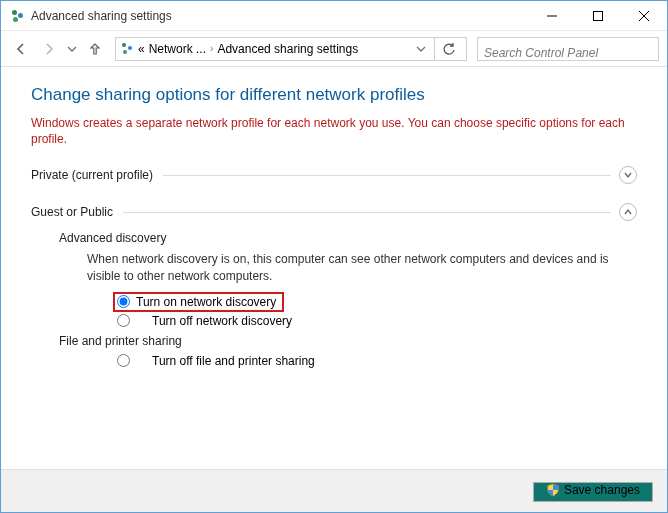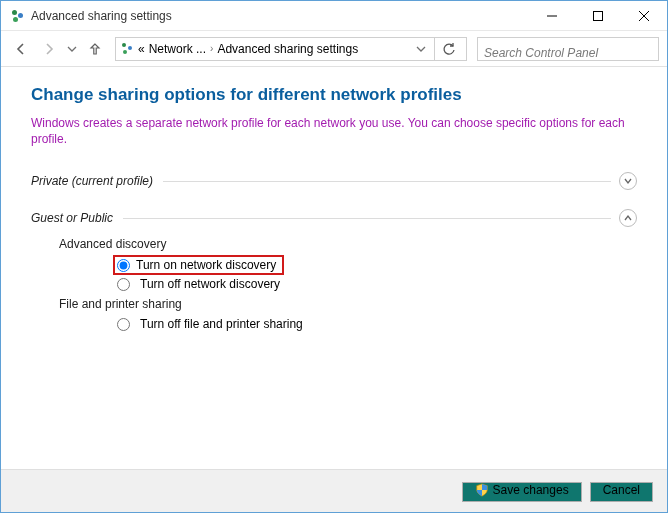--- a/index.html
+++ b/index.html
@@ -20,30 +20,30 @@
     .tb-up { width: 24px; height: 24px; display: flex; align-items: center; justify-content: center; color: #707070; }
     .addr-bar { flex: 1; height: 24px; border: 1px solid #cfcfcf; display: flex; align-items: center; padding: 0 4px; gap: 4px; margin: 0 6px 0 4px; }
     .addr-bar .addr-crumb { font-size: 12px; color: #000; display: flex; align-items: center; gap: 4px; }
     .addr-bar .sep { color: #767676; font-size: 10px; }
     .addr-drop { margin-left: auto; color: #767676; }
     .refresh { width: 28px; height: 24px; display: flex; align-items: center; justify-content: center; color: #444; border-left: 1px solid #cfcfcf; }
     .search-box { width: 182px; height: 24px; border: 1px solid #cfcfcf; display: flex; align-items: flex-end; padding: 0 6px; color: #7a7a7a; }
     .search-box input { border: none; outline: none; font-size: 12px; color: #000; width: 100%; }
     .search-box input::placeholder { color: #7a7a7a; font-style: italic; }
     .content { padding: 18px 30px 8px 30px; overflow: hidden; height: 402px; }
-    .heading { color: #0a5e9e; font-size: 17px; font-weight: 700; margin-bottom: 10px; }
-    .subtext { font-size: 12px; color: #a21caf; margin-bottom: 20px; line-height: 1.35; }
+    .heading { color: #0a5e9e; font-size: 17px; font-weight: 400; margin-bottom: 10px; }
+    .subtext { font-size: 12px; color: #b91c1c; margin-bottom: 14px; line-height: 1.35; }
     .section { border-top: 1px solid transparent; }
     .section-header { display: flex; align-items: center; height: 26px; }
-    .section-title { font-size: 12px; color: #222; font-style: italic; }
+    .section-title { font-size: 12px; color: #222; }
     .section-line { flex: 1; height: 1px; background: #dcdcdc; margin: 0 8px 0 10px; }
     .chevron { width: 18px; height: 18px; border: 1px solid #bcbcbc; border-radius: 50%; display: flex; align-items: center; justify-content: center; color: #666; }
     .group-title { margin: 6px 0 4px 28px; font-size: 12px; color: #222; }
     .group-desc { margin: 6px 0 8px 56px; font-size: 12px; color: #333; line-height: 1.35; }
-    .radio-row { display: flex; align-items: center; gap: 10px; margin-left: 86px; height: 18px; }
+    .radio-row { display: flex; align-items: center; gap: 22px; margin-left: 86px; height: 18px; }
     .radio-row input { margin: 0; }
     .radio-row label { font-size: 12px; color: #000; }
     .radio-highlight { display: inline-flex; align-items: center; border: 2px solid #d11a1a; padding: 1px 6px 1px 2px; margin-left: 82px; height: 20px; gap: 6px; }
     .radio-highlight label { font-weight: 400; }
     .footer { height: 44px; border-top: 1px solid #dfdfdf; background: #f0f0f0; display: flex; align-items: center; justify-content: flex-end; padding: 0 14px; gap: 8px; }
     .btn { height: 20px; border: 1px solid #adadad; background: #0f766e; font-size: 12px; padding: 0 12px; display: inline-flex; align-items: flex-start; gap: 4px; }
     .shield { width: 14px; height: 14px; }
     svg { display: block; }
   </style>
 </head>
@@ -147,20 +147,21 @@
       <span class="section-title">Guest or Public</span>
       <div class="section-line"></div>
       <div class="chevron">
         <svg width="10" height="10">
             <path d="M2 7 L5 3 L8 7" fill="none" stroke="#666" stroke-width="1.3"></path>
           </svg>
       </div>
     </div>
 
     <div class="group-title">Advanced discovery</div>
+    <div class="group-desc">When network discovery is on, this computer can see other network computers and devices and is visible to other network computers.</div>
     <div class="radio-highlight">
       <input type="radio" name="nd" checked="" style="">
       <label>Turn on network discovery</label>
     </div>
     <div class="radio-row">
       <input type="radio" name="nd" style="">
       <label>Turn off network discovery</label>
     </div>
 
     <div class="group-title" style="margin-top:4px">File and printer sharing</div>
@@ -173,16 +174,13 @@
 
 <div class="footer">
   <button class="btn">
     <svg class="shield" viewBox="0 0 16 16">
       <path d="M8 1 L14 3 V8 C14 12 8 15 8 15 C8 15 2 12 2 8 V3 Z" fill="#ffd24d" stroke="#b88a00" stroke-width="0.8"></path>
       <path d="M8 1 L14 3 V8 L8 8 Z" fill="#3b8fe0"></path>
       <path d="M2 8 L8 8 L8 15 C8 15 2 12 2 8 Z" fill="#3b8fe0"></path>
     </svg>
     <span>Save changes</span>
   </button>
-  <button class="btn">
-    <span>Cancel</span>
-  </button>
 </div>
 
 </body></html>

